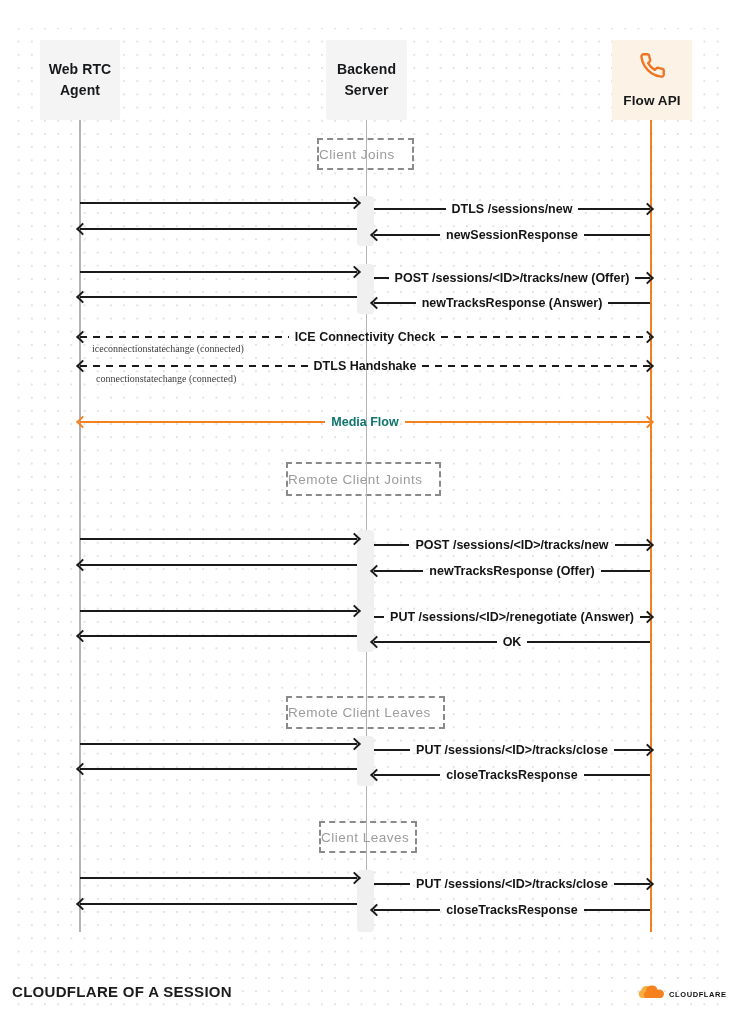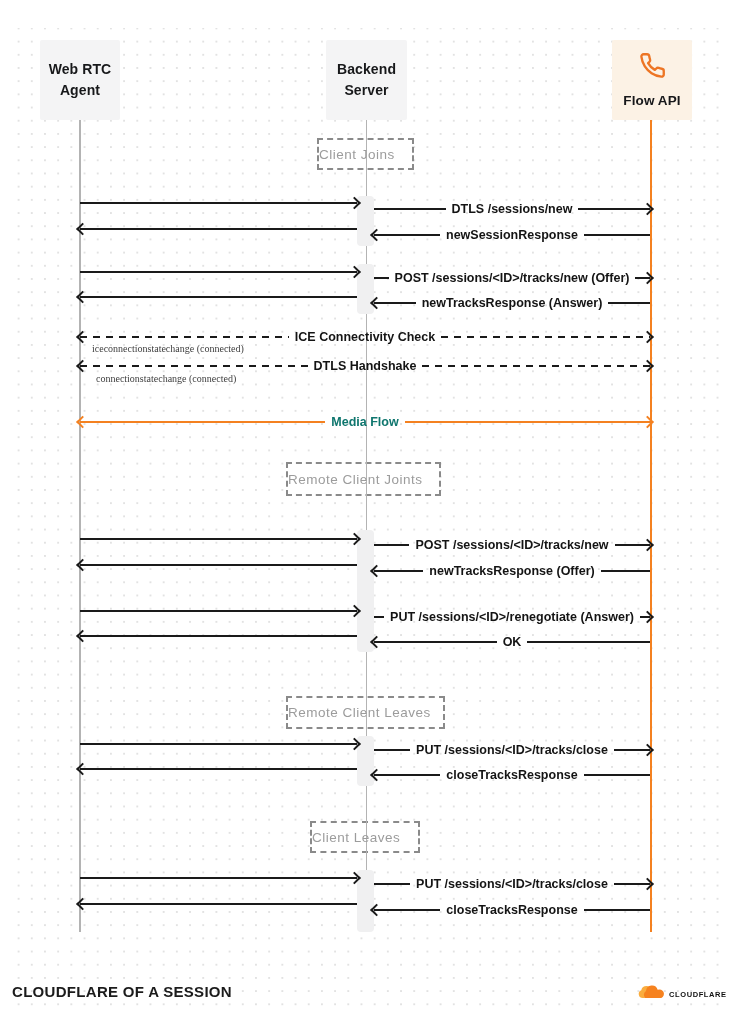--- a/index.html
+++ b/index.html
@@ -71,21 +71,21 @@
 
   <div class="phase" style="left:317px; top:138px; width:97px; height:32px;">
     <span class="plbl">Client Joins</span>
   </div>
   <div class="phase" style="left:286px; top:462px; width:155px; height:34px;">
     <span class="plbl">Remote Client Joints</span>
   </div>
   <div class="phase" style="left:286px; top:696px; width:159px; height:33px;">
     <span class="plbl">Remote Client Leaves</span>
   </div>
-  <div class="phase" style="left:310px; top:821px; width:110px; height:32px;">
+  <div class="phase" style="left:319px; top:821px; width:98px; height:32px;">
     <span class="plbl">Client Leaves</span>
   </div>
 
   <div class="lifeline" style="left:79px;"></div>
   <div class="lifeline" style="left:365.5px;"></div>
   <div class="lifeline orange" style="left:649.7px;"></div>
 
   <div class="msg" style="left:80px; top:203px; width:277px;">
       <i class="ln"></i>
       <span class="hd r"></span>

